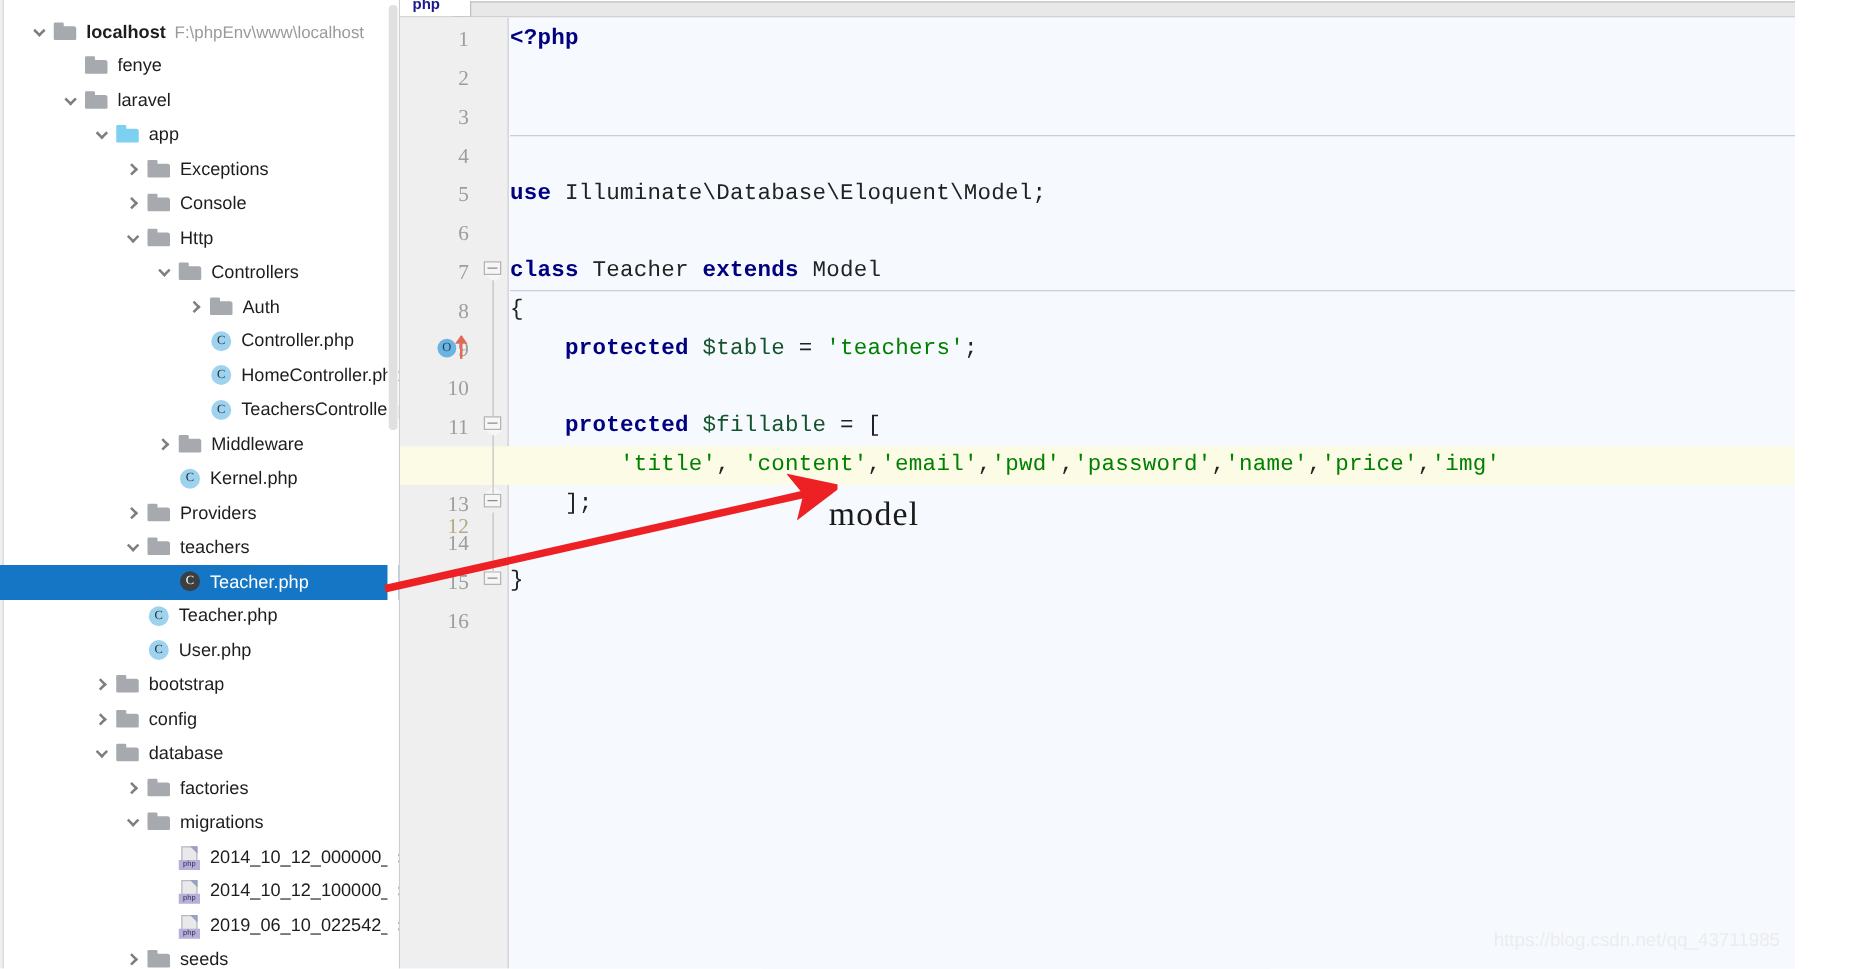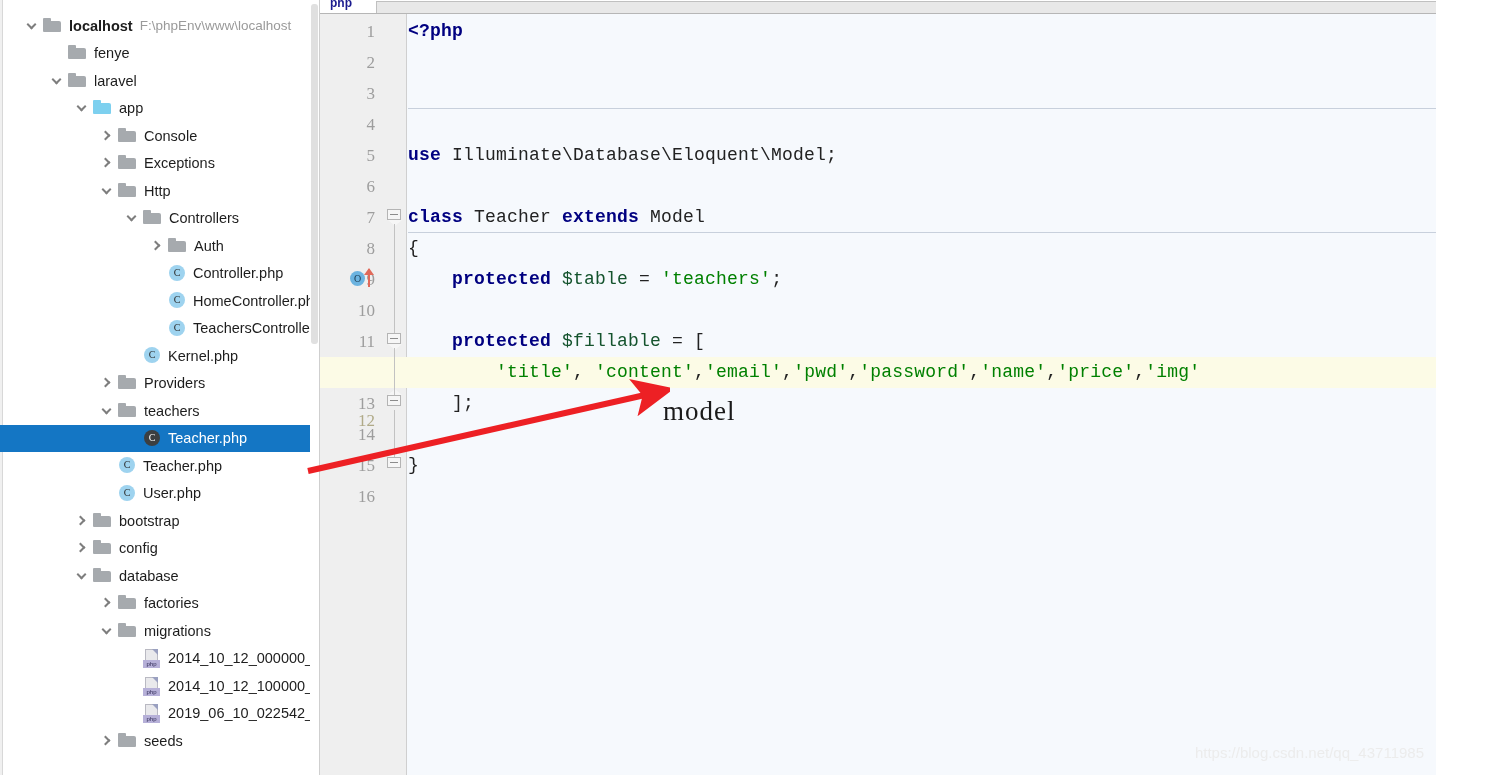--- a/index.html
+++ b/index.html
@@ -409,29 +409,29 @@
           </div>
           <div class="ic ic-folder ic-folder-blue"></div>
           <span class="tree-label">app</span>
         </div>
         <div class="tree-row">
           <div class="indent" style="width: 75px;"></div>
           <div class="twisty collapsed">
             <i></i>
           </div>
           <div class="ic ic-folder"></div>
+          <span class="tree-label">Exceptions</span>
+        </div>
+        <div class="tree-row">
+          <div class="indent" style="width: 75px;"></div>
+          <div class="twisty collapsed">
+            <i></i>
+          </div>
+          <div class="ic ic-folder"></div>
           <span class="tree-label">Console</span>
-        </div>
-        <div class="tree-row">
-          <div class="indent" style="width: 75px;"></div>
-          <div class="twisty collapsed">
-            <i></i>
-          </div>
-          <div class="ic ic-folder"></div>
-          <span class="tree-label">Exceptions</span>
         </div>
         <div class="tree-row">
           <div class="indent" style="width: 75px;"></div>
           <div class="twisty expanded">
             <i></i>
           </div>
           <div class="ic ic-folder"></div>
           <span class="tree-label">Http</span>
         </div>
         <div class="tree-row">
@@ -466,20 +466,28 @@
           </div>
           <span class="tree-label">HomeController.php</span>
         </div>
         <div class="tree-row">
           <div class="indent" style="width: 125px;"></div>
           <div class="twisty none"></div>
           <div class="ic ic-class">
             <span>C</span>
           </div>
           <span class="tree-label">TeachersController.php</span>
+        </div>
+        <div class="tree-row">
+          <div class="indent" style="width: 100px;"></div>
+          <div class="twisty collapsed">
+            <i></i>
+          </div>
+          <div class="ic ic-folder"></div>
+          <span class="tree-label">Middleware</span>
         </div>
         <div class="tree-row">
           <div class="indent" style="width: 100px;"></div>
           <div class="twisty none"></div>
           <div class="ic ic-class">
             <span>C</span>
           </div>
           <span class="tree-label">Kernel.php</span>
         </div>
         <div class="tree-row">

